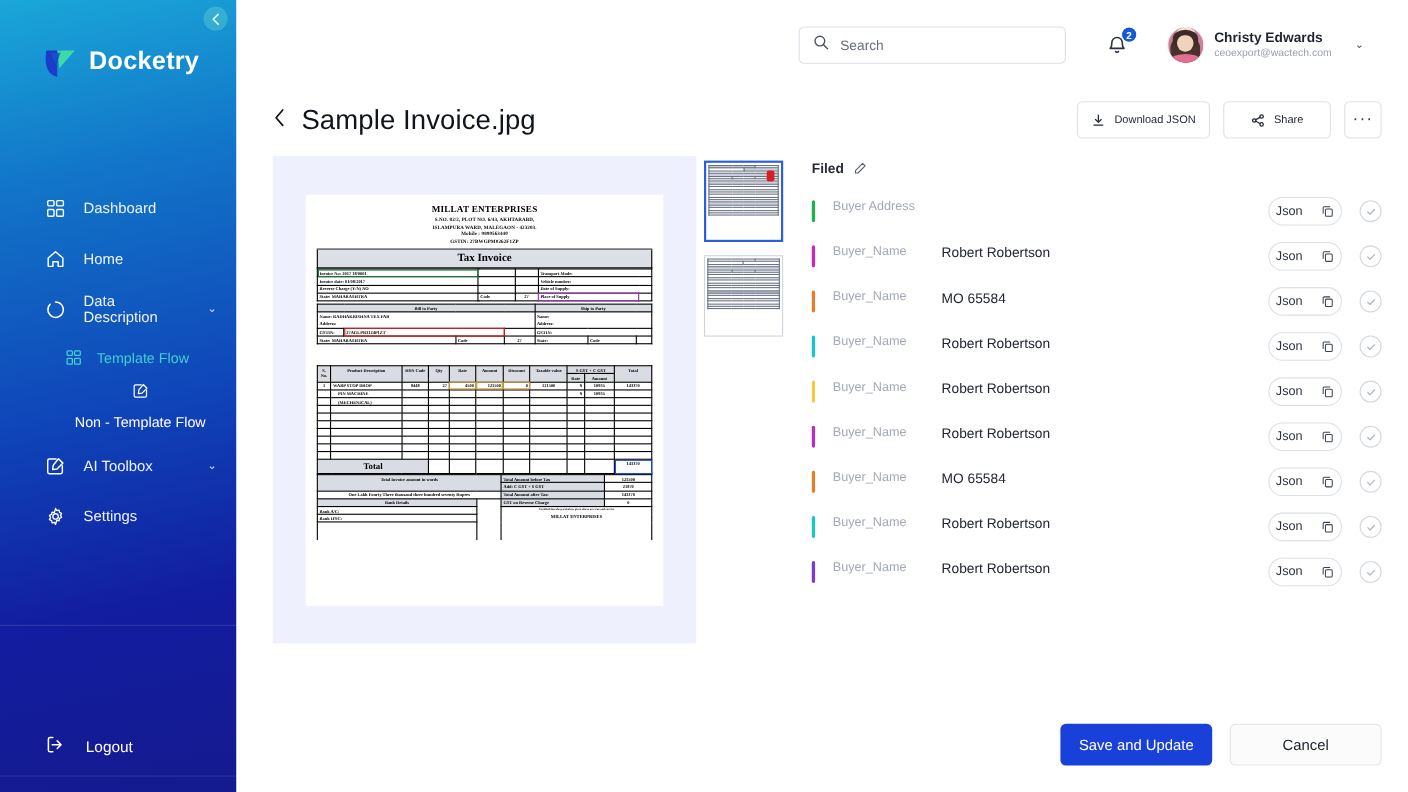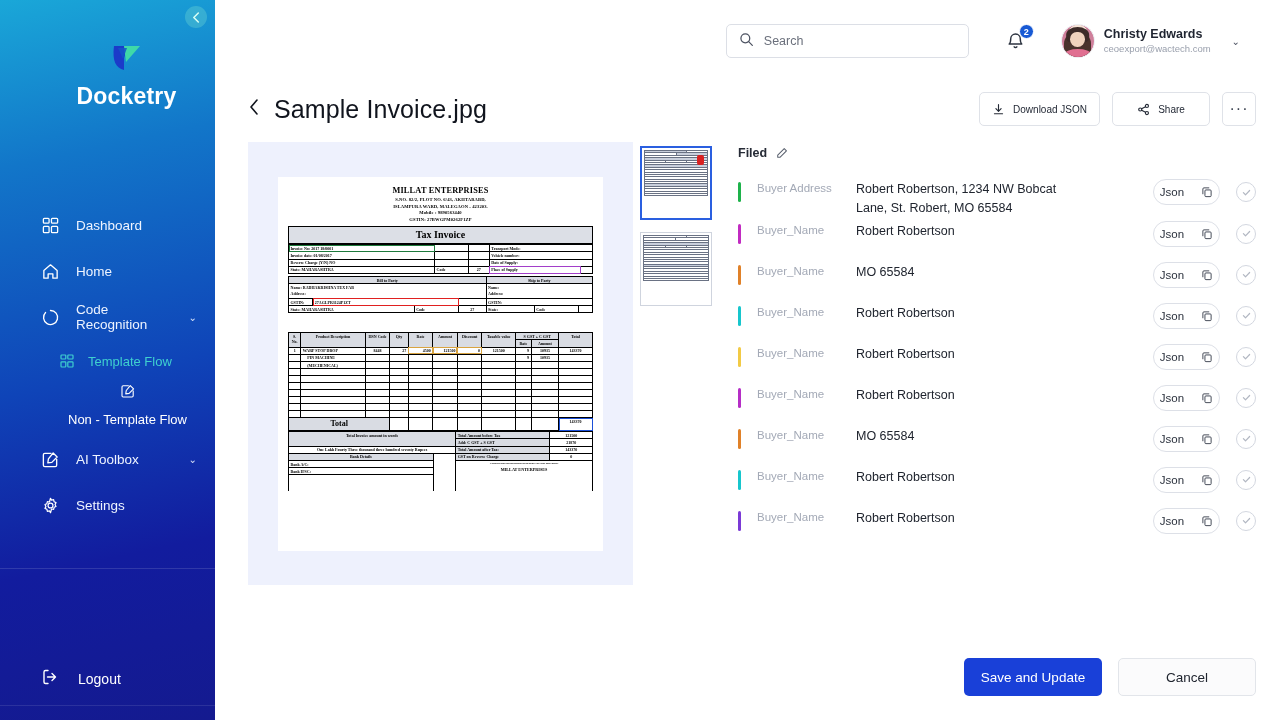--- a/index.html
+++ b/index.html
@@ -17,21 +17,21 @@
     width: 215px; height: 720px; flex: 0 0 215px;
     background: linear-gradient(168deg, #1aa7d8 0%, #1276c9 22%, #0f44b8 52%, #121c9e 76%, #141a8f 100%);
     position: relative; color: #fff; overflow: hidden;
   }
   .collapse-btn {
     position: absolute; top: 6px; right: 8px; width: 22px; height: 22px;
     border-radius: 50%; background: rgba(120, 225, 210, .32);
     display: flex; align-items: center; justify-content: center;
     color: #d8fff6; font-size: 11px; cursor: pointer;
   }
-  .brand { display: flex; align-items: center; gap: 9px; padding: 42px 0 0 38px; flex-direction: column; }
+  .brand { display: flex; align-items: flex-start; gap: 9px; padding: 42px 0 0 38px; }
   .brand-logo { width: 34px; height: 32px; position: relative; }
   .brand-name { font-size: 23px; font-weight: 700; letter-spacing: .2px; color: #fff; }
 
   .nav { margin-top: 92px; }
   .nav-item {
     display: flex; align-items: center; gap: 16px;
     padding: 0 18px 0 40px; height: 46px; cursor: pointer;
     font-size: 13.5px; color: #eef4ff; position: relative;
   }
   .nav-item .ico { width: 20px; height: 20px; display: flex; align-items: center; justify-content: center; flex: 0 0 20px; }
@@ -221,21 +221,21 @@
         </span>
         <span class="lbl">Home</span>
       </div>
 
       <div class="nav-item">
         <span class="ico">
           <svg width="19" height="19" viewBox="0 0 20 20">
               <path d="M10 2.6a7.4 7.4 0 1 1-5.2 2.2" fill="none" stroke="#fff" stroke-width="1.4" stroke-linecap="round"></path>
             </svg>
         </span>
-        <span class="lbl">Code Recognition</span>
+        <span class="lbl">Data Description</span>
         <span class="chev">⌄</span>
       </div>
 
       <div class="nav-sub sub-muted">
         <span class="ico">
           <svg width="16" height="16" viewBox="0 0 20 20" fill="none" stroke="#3fd0cf" stroke-width="1.5">
             <rect x="2.5" y="2.5" width="6" height="5" rx="1"></rect>
               <rect x="11" y="2.5" width="6.5" height="5" rx="1"></rect>
             <rect x="2.5" y="11" width="6" height="6.5" rx="1"></rect>
               <rect x="11" y="11" width="6.5" height="6.5" rx="1"></rect>
@@ -788,21 +788,20 @@
             <svg width="12" height="12" viewBox="0 0 14 14" fill="none" stroke="#5a616e" stroke-width="1.2" stroke-linecap="round" stroke-linejoin="round">
               <path d="M9.6 1.8 12.2 4.4 4.6 12H2v-2.6z"></path>
             </svg>
           </span>
         </div>
 
         <div id="rows">
             <div class="field-row">
               <span class="tag-bar" style="background:#1eb24b"></span>
               <span class="field-label">Buyer Address</span>
-              <span class="field-value">Robert Robertson, 1234 NW Bobcat Lane, St. Robert, MO 65584</span>
               <span class="field-actions">
                 <span class="json-pill">
                   <span>Json</span>
                   <svg width="12" height="12" viewBox="0 0 14 14" fill="none" stroke="#3b4250" stroke-width="1.1" stroke-linejoin="round">
                     <rect x="4.6" y="4.6" width="7.2" height="7.8" rx="1.1"></rect>
                     <path d="M9.6 2.2H3.4A1.2 1.2 0 0 0 2.2 3.4v6.2"></path>
                   </svg>
                 </span>
                 <span class="check-circle">
                   <svg width="11" height="11" viewBox="0 0 12 12" fill="none" stroke="#b2b7c2" stroke-width="1.3" stroke-linecap="round" stroke-linejoin="round">

